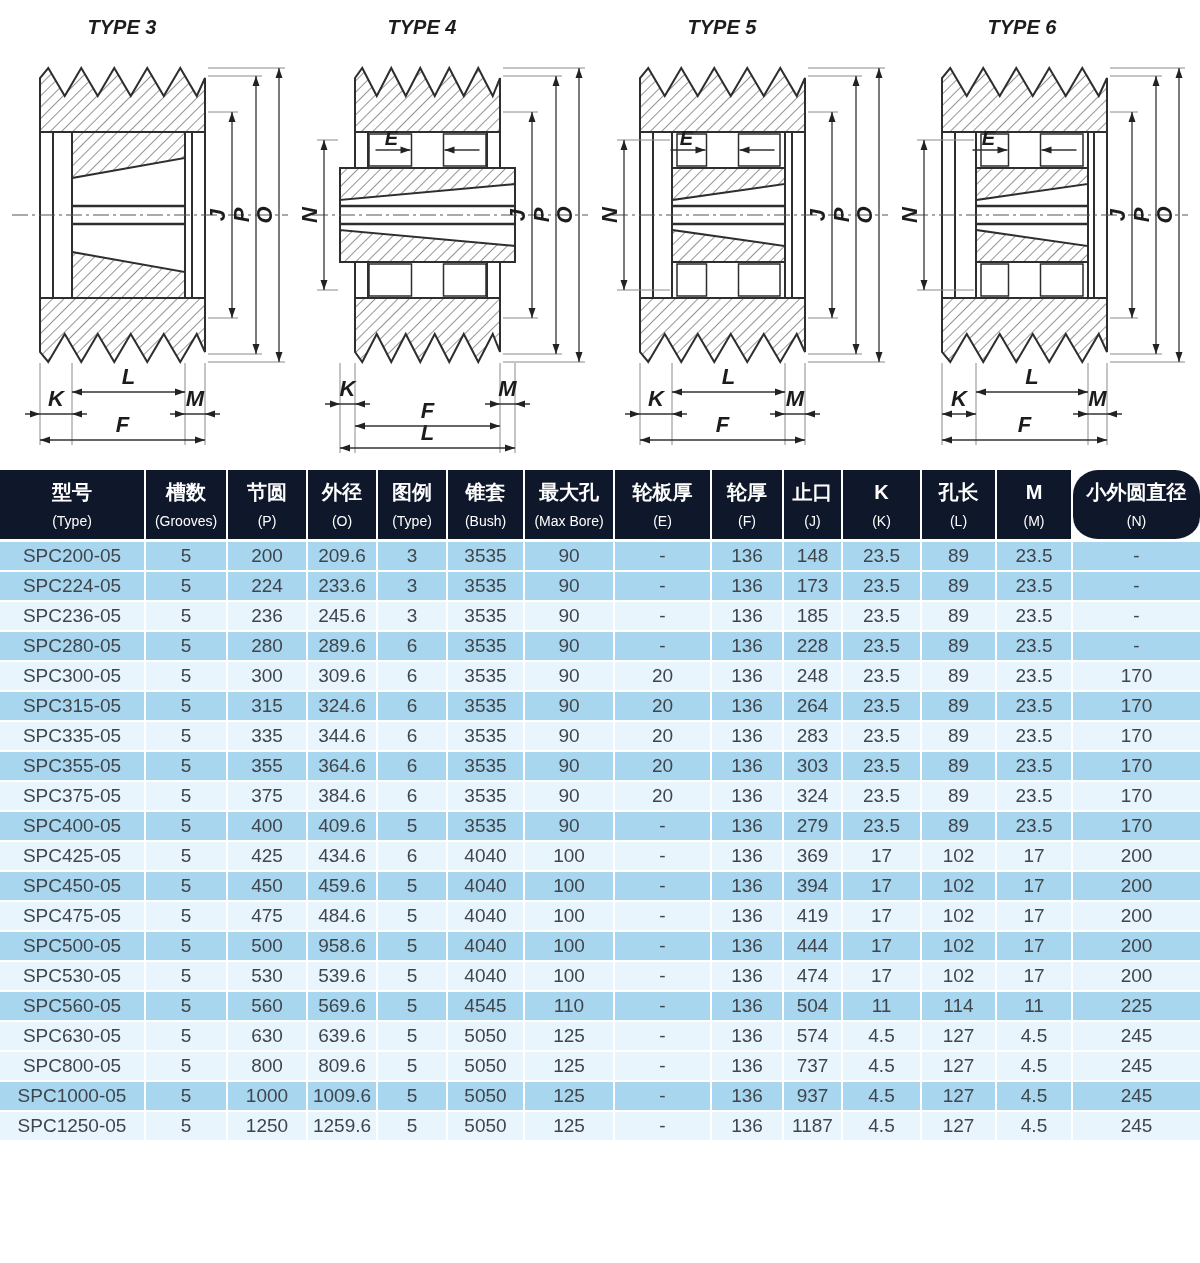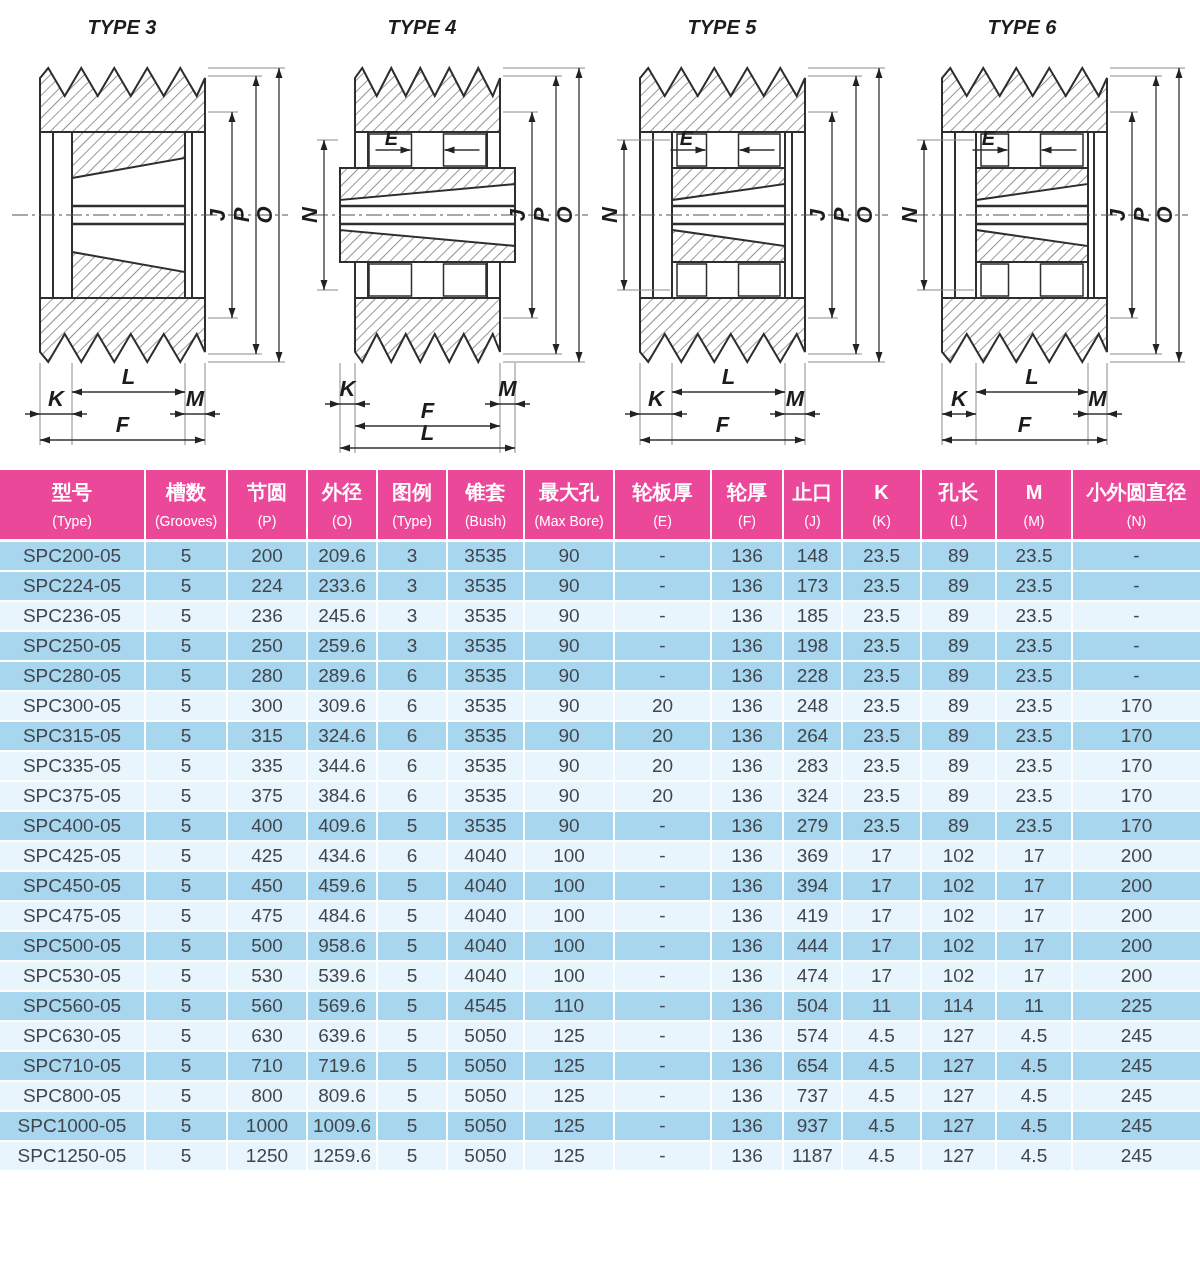--- a/index.html
+++ b/index.html
@@ -1,22 +1,22 @@
 <!DOCTYPE html>
 <html><head>
 <meta charset="utf-8">
 <style>
   html,body{margin:0;padding:0;background:#fff;}
   body{width:1200px;font-family:"Liberation Sans",sans-serif;}
   .diagram-strip{display:flex;width:1200px;height:470px;background:#fff;font-style:italic;}
   svg.diagram{width:300px;height:470px;display:block;font-family:"Liberation Sans",sans-serif;}
   table.spec{table-layout:fixed;border-collapse:separate;border-spacing:0;width:1200px;}
-  th{background:#ec4899;color:#fff;height:69px;border-right:2px solid #fff;border-bottom:3px solid #fff;
+  th{background:#0f172a;color:#fff;height:69px;border-right:2px solid #fff;border-bottom:3px solid #fff;
      vertical-align:middle;padding:0;text-align:center;}
-  th:last-child{border-right:0;}
+  th:last-child{border-right:0;border-radius:25px;}
   th .zh{font-size:20px;font-weight:bold;line-height:1.2;}
   th .en{font-size:14px;font-weight:400;margin-top:9px;}
   td{height:28px;border-right:2px solid #fff;border-bottom:2px solid #fff;text-align:center;
      font-size:19px;color:#3f454d;padding:0;vertical-align:middle;}
   td:last-child{border-right:0;}
   tr.odd td{background:#a8d6ef;}
   tr.even td{background:#e9f5fc;}
   tbody tr:last-child td{border-bottom:0;text-align:center;}
 </style>
 </head>
@@ -430,36 +430,20 @@
         <td>90</td>
         <td>-</td>
         <td>136</td>
         <td>185</td>
         <td>23.5</td>
         <td>89</td>
         <td>23.5</td>
         <td>-</td>
       </tr>
       <tr class="odd">
-        <td>SPC250-05</td>
-        <td>5</td>
-        <td>250</td>
-        <td>259.6</td>
-        <td>3</td>
-        <td>3535</td>
-        <td>90</td>
-        <td>-</td>
-        <td>136</td>
-        <td>198</td>
-        <td>23.5</td>
-        <td>89</td>
-        <td>23.5</td>
-        <td>-</td>
-      </tr>
-      <tr class="odd">
         <td>SPC280-05</td>
         <td>5</td>
         <td>280</td>
         <td>289.6</td>
         <td>6</td>
         <td>3535</td>
         <td>90</td>
         <td>-</td>
         <td>136</td>
         <td>228</td>
@@ -504,20 +488,36 @@
         <td>SPC335-05</td>
         <td>5</td>
         <td>335</td>
         <td>344.6</td>
         <td>6</td>
         <td>3535</td>
         <td>90</td>
         <td>20</td>
         <td>136</td>
         <td>283</td>
+        <td>23.5</td>
+        <td>89</td>
+        <td>23.5</td>
+        <td>170</td>
+      </tr>
+      <tr class="odd">
+        <td>SPC355-05</td>
+        <td>5</td>
+        <td>355</td>
+        <td>364.6</td>
+        <td>6</td>
+        <td>3535</td>
+        <td>90</td>
+        <td>20</td>
+        <td>136</td>
+        <td>303</td>
         <td>23.5</td>
         <td>89</td>
         <td>23.5</td>
         <td>170</td>
       </tr>
       <tr class="even">
         <td>SPC375-05</td>
         <td>5</td>
         <td>375</td>
         <td>384.6</td>
@@ -653,36 +653,20 @@
         <td>5050</td>
         <td>125</td>
         <td>-</td>
         <td>136</td>
         <td>574</td>
         <td>4.5</td>
         <td>127</td>
         <td>4.5</td>
         <td>245</td>
       </tr>
-      <tr class="odd">
-        <td>SPC710-05</td>
-        <td>5</td>
-        <td>710</td>
-        <td>719.6</td>
-        <td>5</td>
-        <td>5050</td>
-        <td>125</td>
-        <td>-</td>
-        <td>136</td>
-        <td>654</td>
-        <td>4.5</td>
-        <td>127</td>
-        <td>4.5</td>
-        <td>245</td>
-      </tr>
       <tr class="even">
         <td>SPC800-05</td>
         <td>5</td>
         <td>800</td>
         <td>809.6</td>
         <td>5</td>
         <td>5050</td>
         <td>125</td>
         <td>-</td>
         <td>136</td>

